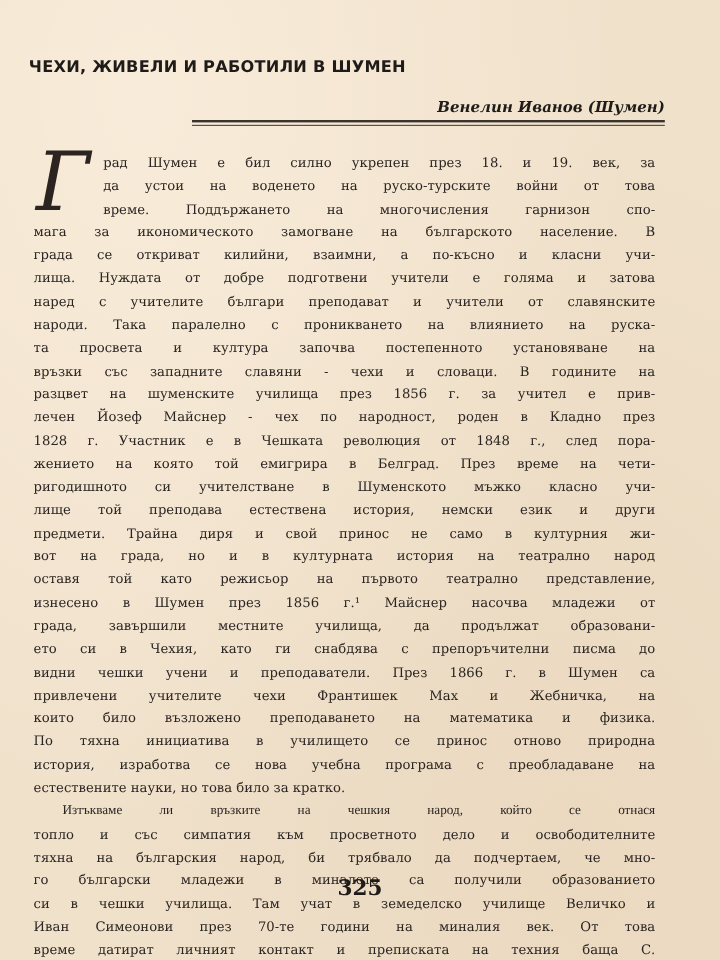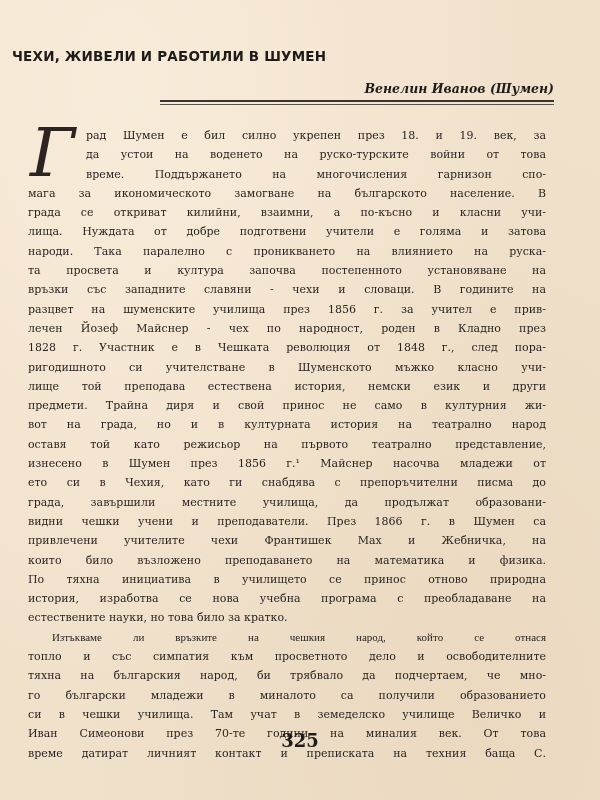--- a/index.html
+++ b/index.html
@@ -20,21 +20,21 @@
     }
     .page {
       position: absolute;
       left: 0;
       top: 0;
       width: 600px;
       height: 800px;
     }
     .title {
       position: absolute;
-      left: 12px;
+      left: 24px;
       top: 48px;
       font-family: "DejaVu Sans", "Liberation Sans", sans-serif;
       font-weight: bold;
       font-size: 13.5px;
       letter-spacing: 0.2px;
       color: #1f1b19;
       white-space: nowrap;
     }
     .byline {
       position: absolute;
@@ -121,34 +121,36 @@
   <div class="dropcap">Г</div>
 
   <div class="body-text">
 
     <span class="line indented">рад Шумен е бил силно укрепен през 18. и 19. век, за</span>
     <span class="line indented">да устои на воденето на руско-турските войни от това</span>
     <span class="line indented">време. Поддържането на многочисления гарнизон спо-</span>
     <span class="line">мага за икономическото замогване на българското население. В</span>
     <span class="line">града се откриват килийни, взаимни, а по-късно и класни учи-</span>
     <span class="line">лища. Нуждата от добре подготвени учители е голяма и затова</span>
+    <span class="line">наред с учителите българи преподават и учители от славянските</span>
     <span class="line">народи. Така паралелно с проникването на влиянието на руска-</span>
     <span class="line">та просвета и култура започва постепенното установяване на</span>
     <span class="line">връзки със западните славяни - чехи и словаци. В годините на</span>
     <span class="line">разцвет на шуменските училища през 1856 г. за учител е прив-</span>
     <span class="line">лечен Йозеф Майснер - чех по народност, роден в Кладно през</span>
     <span class="line">1828 г. Участник е в Чешката революция от 1848 г., след пора-</span>
+    <span class="line">жението на която той емигрира в Белград. През време на чети-</span>
     <span class="line">ригодишното си учителстване в Шуменското мъжко класно учи-</span>
     <span class="line">лище той преподава естествена история, немски език и други</span>
     <span class="line">предмети. Трайна диря и свой принос не само в културния жи-</span>
     <span class="line">вот на града, но и в културната история на театрално народ</span>
     <span class="line">оставя той като режисьор на първото театрално представление,</span>
     <span class="line">изнесено в Шумен през 1856 г.¹ Майснер насочва младежи от</span>
+    <span class="line">града, завършили местните училища, да продължат образовани-</span>
     <span class="line">ето си в Чехия, като ги снабдява с препоръчителни писма до</span>
-    <span class="line">града, завършили местните училища, да продължат образовани-</span>
     <span class="line">видни чешки учени и преподаватели. През 1866 г. в Шумен са</span>
     <span class="line">привлечени учителите чехи Франтишек Мах и Жебничка, на</span>
     <span class="line">които било възложено преподаването на математика и физика.</span>
     <span class="line">По тяхна инициатива в училището се принос отново природна</span>
     <span class="line">история, изработва се нова учебна програма с преобладаване на</span>
     <span class="line last">естествените науки, но това било за кратко.</span>
 
     <span class="line para-indent">Изтъкваме ли връзките на чешкия народ, който се отнася</span>
     <span class="line">топло и със симпатия към просветното дело и освободителните</span>
     <span class="line">тяхна на българския народ, би трябвало да подчертаем, че мно-</span>

